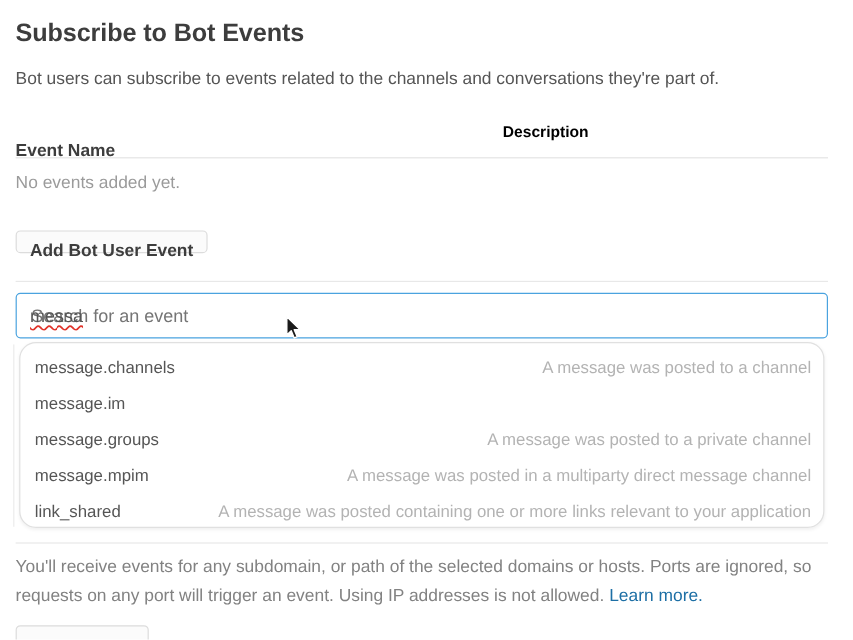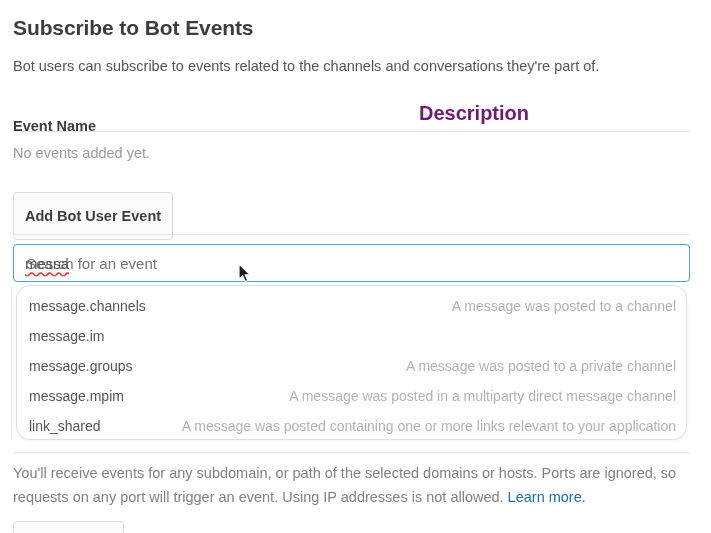--- a/index.html
+++ b/index.html
@@ -65,23 +65,23 @@
     top: 16px;
     font-size: 14.5px;
     font-weight: bold;
     color: #3d3d3d;
     white-space: nowrap;
   }
   .col-description {
     position: absolute;
     left: 406px;
     top: 0;
-    font-size: 20px;
+    font-size: 13px;
     font-weight: bold;
-    color: #701a75;
+    color: #000000;
     white-space: nowrap;
   }
   .empty-row {
     position: absolute;
     left: 13px;
     top: 145px;
     font-size: 14.5px;
     color: #9b9b9b;
     white-space: nowrap;
   }
@@ -98,21 +98,21 @@
     font-weight: bold;
     color: #3d3d3d;
     text-align: center;
     padding: 0;
     cursor: pointer;
   }
   .btn-add-bot-event {
     left: 13px;
     top: 192px;
     width: 160px;
-    height: 48px;
+    height: 19px;
     line-height: 32px;
   }
   
   .btn-bottom-partial {
     left: 13px;
     top: 521px;
     width: 111px;
     height: 34px;
     line-height: 32px;
     overflow: hidden;

